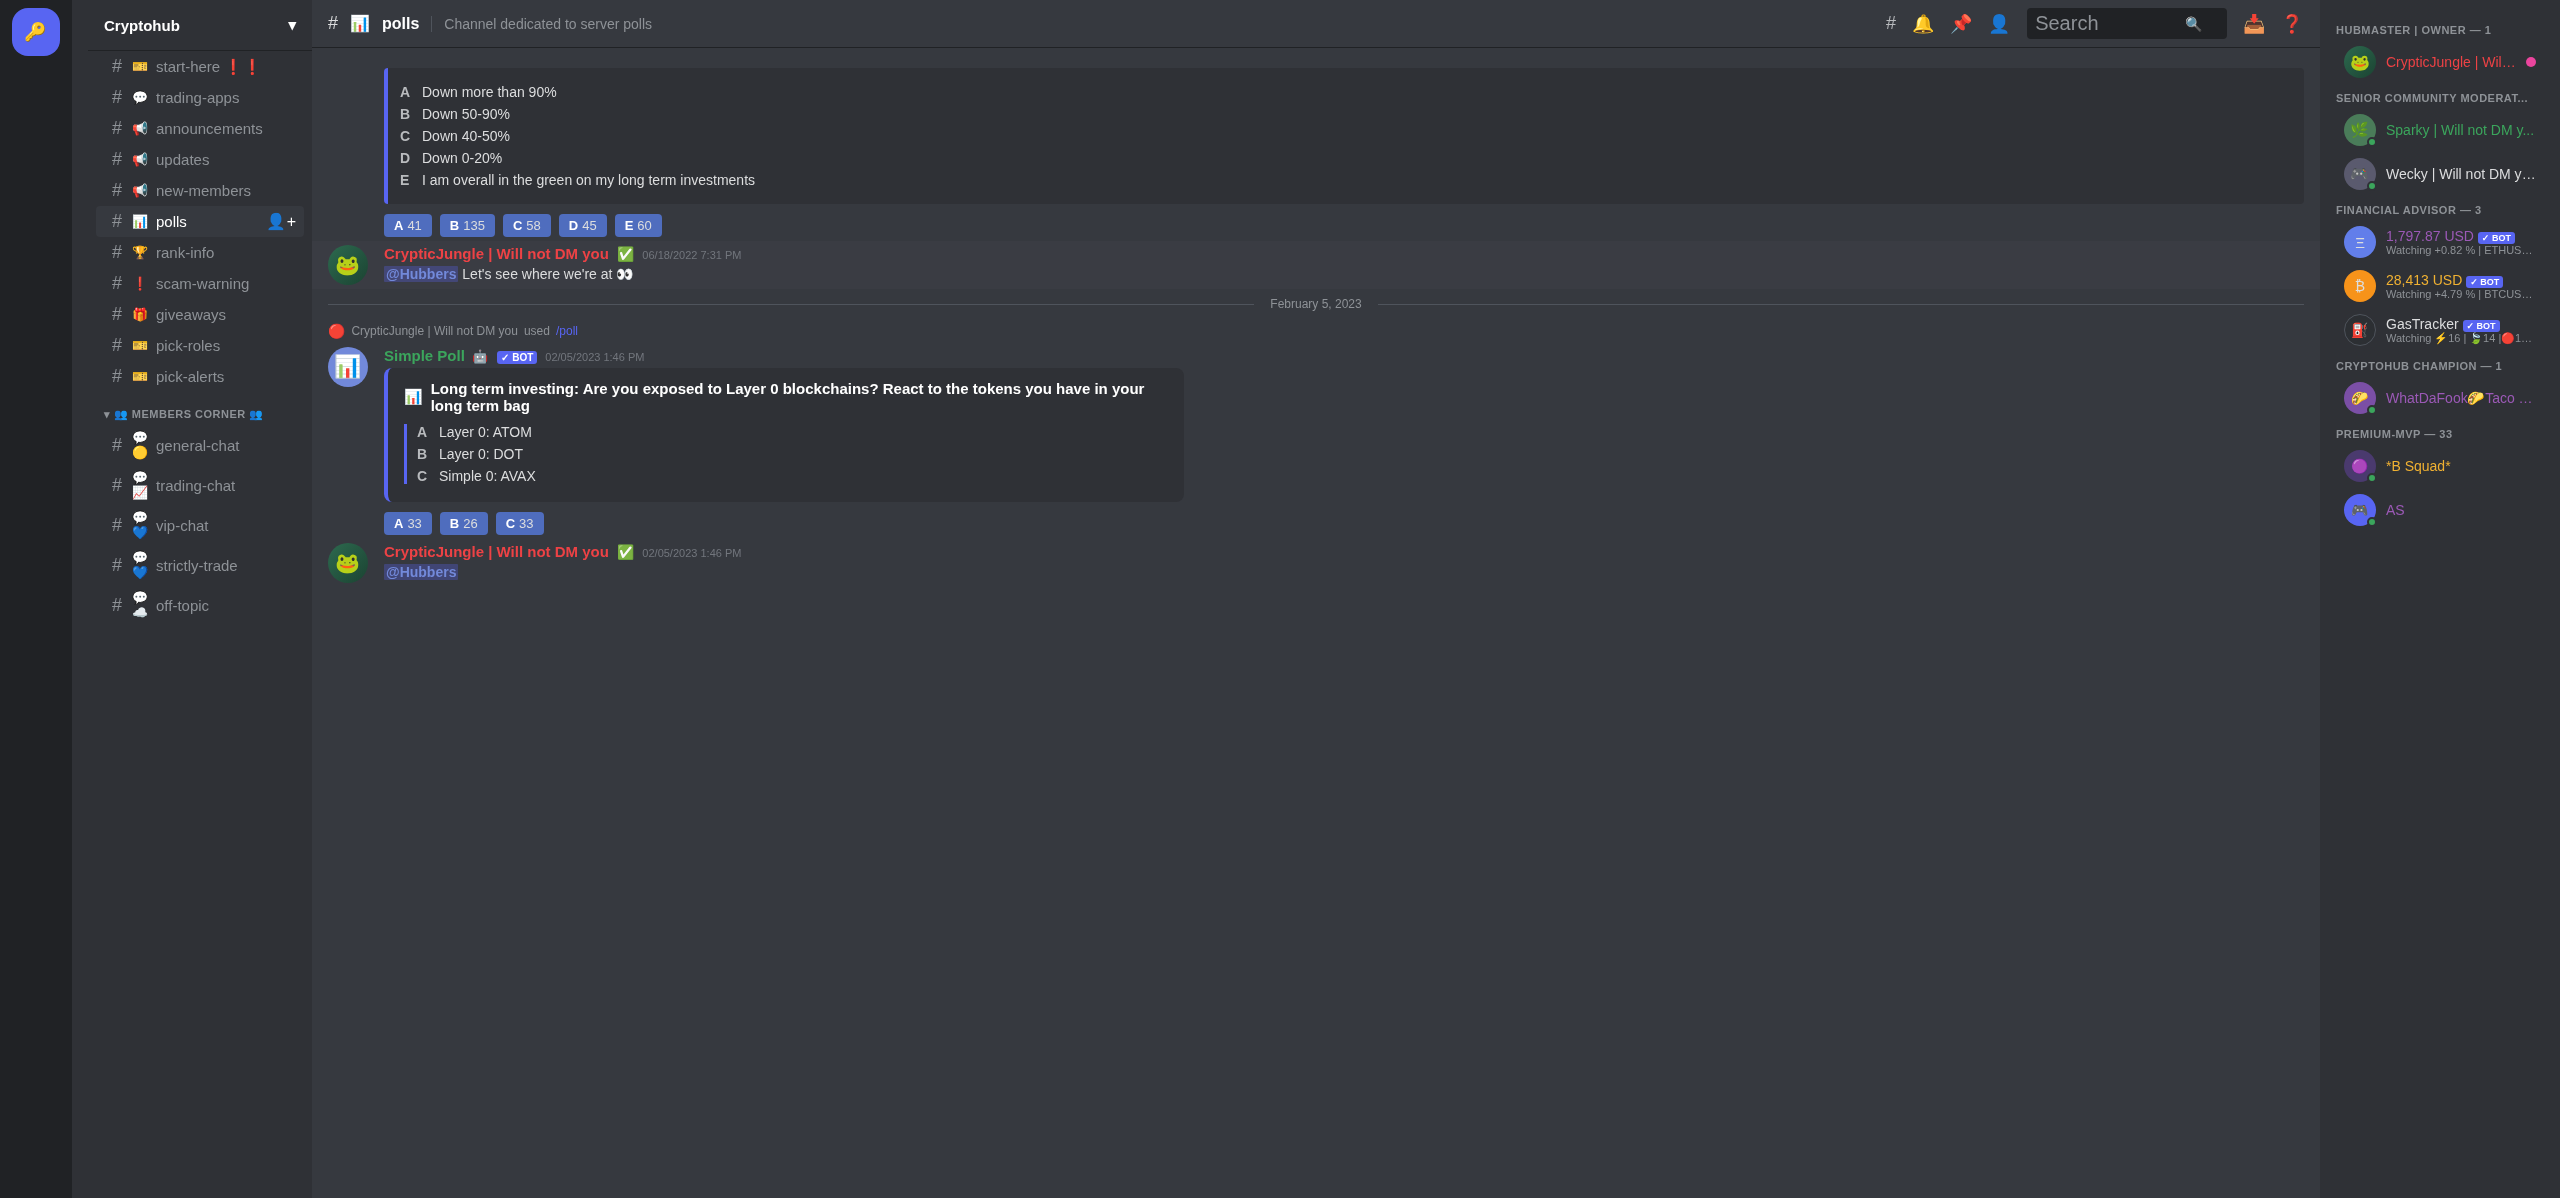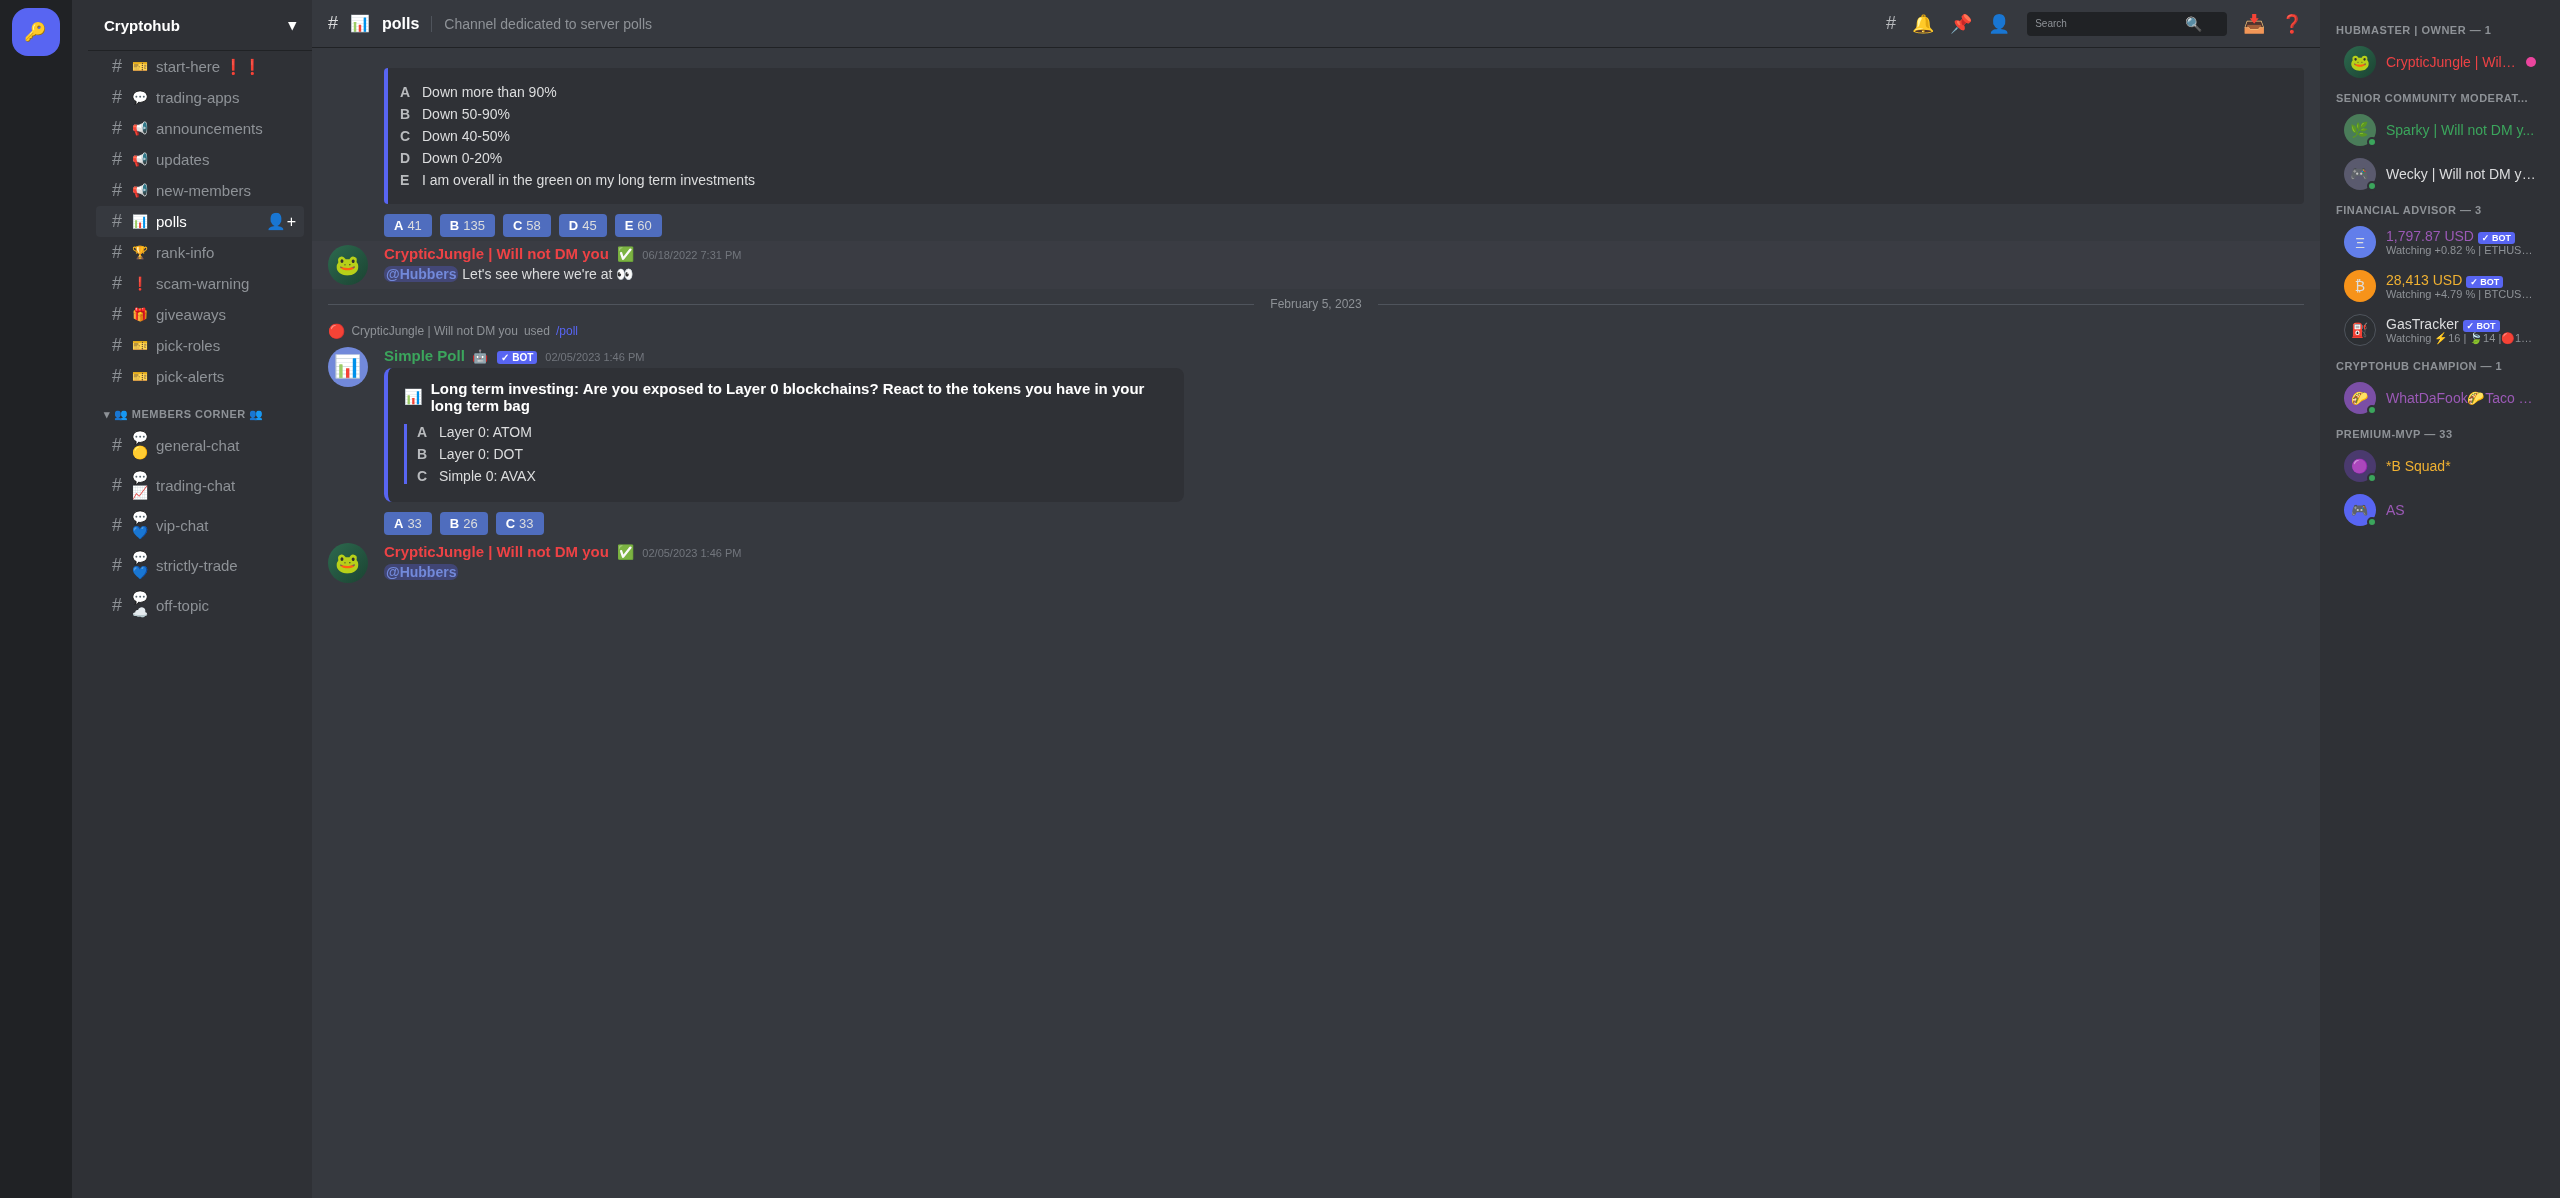--- a/index.html
+++ b/index.html
@@ -147,21 +147,21 @@
       display: flex;
       align-items: center;
       cursor: text;
     }
     .search-bar input {
       background: transparent;
       border: none;
       outline: none;
       color: #dcddde;
       width: 150px;
-      font-size: 10px;
+      font-size: 20px;
     }
     .search-bar input::placeholder { color: #8e9297; }
 
     
     .messages-area {
       flex: 1;
       overflow-y: auto;
       padding: 16px 0;
     }
 
@@ -303,21 +303,21 @@
       padding: 4px 16px;
       display: flex;
       align-items: center;
       gap: 6px;
     }
     .used-command .cmd { color: #5865f2; }
 
     .mention {
       background: rgba(88, 101, 242, 0.3);
       color: #7289da;
-      border-radius: 7px;
+      border-radius: 1px;
       padding: 0 2px;
       font-weight: 600;
     }
 
     
     .right-sidebar {
       width: 240px;
       background: #2f3136;
       flex-shrink: 0;
       overflow-y: auto;

